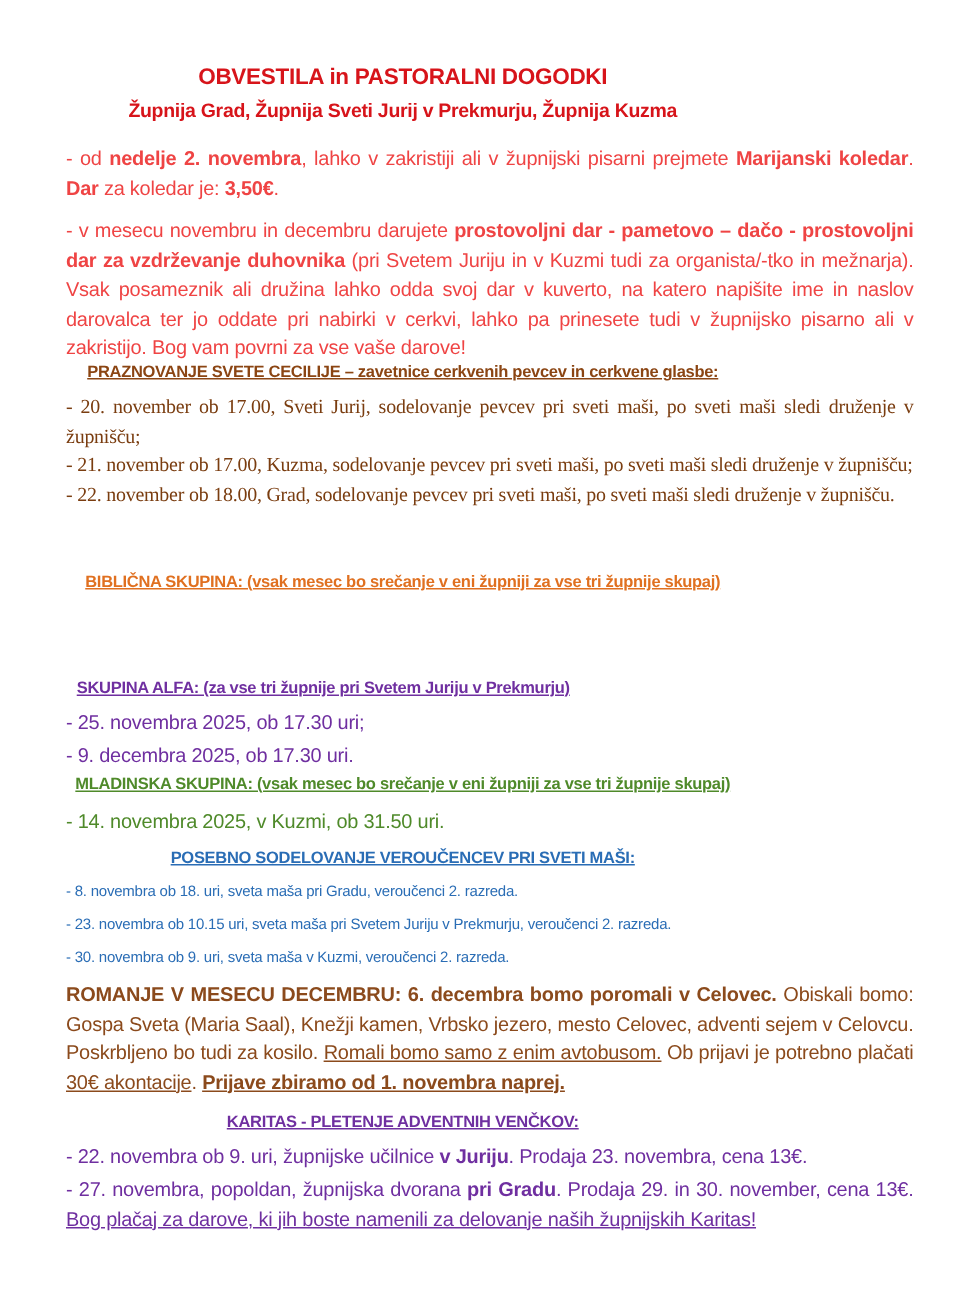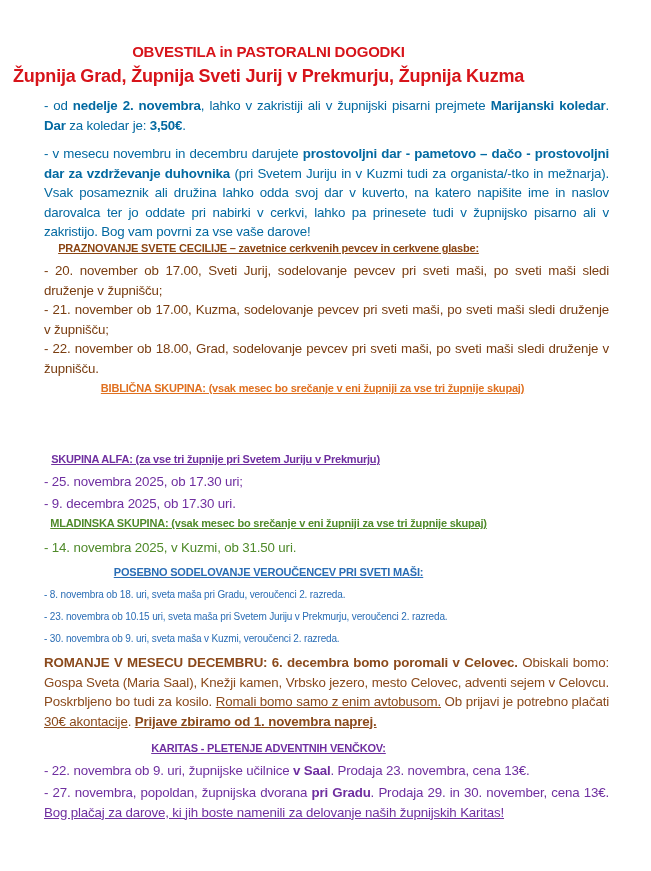--- a/index.html
+++ b/index.html
@@ -6,38 +6,38 @@
     body {
       width: 651px; height: 871px; overflow: hidden; position: relative;
       font-family: "Liberation Sans", "DejaVu Sans", sans-serif;
     }
     .page { position: absolute; left: 0; top: 0; width: 651px; height: 871px; }
     .title {
       position: absolute; left: 0; width: 537px; text-align: center;
       color: #d7141a; font-weight: bold; font-size: 15px; letter-spacing: -0.2px;
     }
     .t1 { top: 43px; }
-    .t2 { top: 66px; font-size: 18px; }
+    .t2 { top: 66px; font-size: 13px; }
     .para {
       position: absolute; left: 44px; width: 565px;
-      font-size: 13.3px; line-height: 19.5px; color: #0369a1;
+      font-size: 13.3px; line-height: 19.5px; color: #ef4444;
       text-align: justify; letter-spacing: -0.15px;
     }
     .para b { font-weight: bold; }
     .head {
       position: absolute; left: 0; width: 537px; text-align: center;
       font-size: 11px; font-weight: bold; text-decoration: underline;
       letter-spacing: -0.2px;
     }
     .list { position: absolute; left: 44px; width: 565px; font-size: 13.3px; letter-spacing: -0.15px; }
     .list .item { line-height: 19.5px; text-align: justify; }
     .list.sp .item { margin-bottom: 2.5px; }
     .brown { color: #8b4513; }
     .brown2 { color: #7a3d10; }
-    .orange { color: #e07020; margin-left: 44px; }
+    .orange { color: #e07020; }
     .purple { color: #6f2fa0; }
     .green { color: #4f8a2a; }
     .blue { color: #2a6db5; }
     .darkbrown { color: #8b4a1c; }
     .u { text-decoration: underline; }
   </style>
 </head>
 <body>
 
 <div class="page">
@@ -47,21 +47,21 @@
 
   <div class="para" style="top:96px;">
     <span>- od </span><b>nedelje 2. novembra</b><span>, lahko v zakristiji ali v župnijski pisarni prejmete </span><b>Marijanski koledar</b><span>. </span><b>Dar</b><span> za koledar je: </span><b>3,50€</b><span>.</span>
   </div>
 
   <div class="para" style="top:144px;">
     <span>- v mesecu novembru in decembru darujete </span><b>prostovoljni dar - pametovo – dačo - prostovoljni dar za vzdrževanje duhovnika</b><span> (pri Svetem Juriju in v Kuzmi tudi za organista/-tko in mežnarja). Vsak posameznik ali družina lahko odda svoj dar v kuverto, na katero napišite ime in naslov darovalca ter jo oddate pri nabirki v cerkvi, lahko pa prinesete tudi v župnijsko pisarno ali v zakristijo. Bog vam povrni za vse vaše darove!</span>
   </div>
 
   <div class="head brown" style="top:242px;">PRAZNOVANJE SVETE CECILIJE – zavetnice cerkvenih pevcev in cerkvene glasbe:</div>
-  <div class="list brown2" style="top:261px;">
+  <div class="list brown2" style="top:261px;font-family:Liberation Serif, serif;">
     <div class="item">- 20. november ob 17.00, Sveti Jurij, sodelovanje pevcev pri sveti maši, po sveti maši sledi druženje v župnišču;</div>
     <div class="item">- 21. november ob 17.00, Kuzma, sodelovanje pevcev pri sveti maši, po sveti maši sledi druženje v župnišču;</div>
     <div class="item">- 22. november ob 18.00, Grad, sodelovanje pevcev pri sveti maši, po sveti maši sledi druženje v župnišču.</div>
   </div>
 
   <div class="head orange" style="top:382px;">BIBLIČNA SKUPINA: (vsak mesec bo srečanje v eni župniji za vse tri župnije skupaj)</div>
 
   <div class="head purple" style="top:453px; left:-53px;">SKUPINA ALFA: (za vse tri župnije pri Svetem Juriju v Prekmurju)</div>
   <div class="list sp purple" style="top:472px;">
     <div class="item">- 25. novembra 2025, ob 17.30 uri;</div>
@@ -80,20 +80,20 @@
     <div class="item">- 30. novembra ob 9. uri, sveta maša v Kuzmi, veroučenci 2. razreda.</div>
   </div>
 
   <div class="para darkbrown" style="top:653px; color:#8b4a1c;">
     <b>ROMANJE V MESECU DECEMBRU: 6. decembra bomo poromali v Celovec.</b><span> Obiskali bomo: Gospa Sveta (Maria Saal), Knežji kamen, Vrbsko jezero, mesto Celovec, adventi sejem v Celovcu. Poskrbljeno bo tudi za kosilo. </span><span class="u">Romali bomo samo z enim avtobusom.</span><span>  Ob prijavi je potrebno plačati </span><span class="u">30€ akontacije</span><span>. </span><b class="u">Prijave zbiramo od 1. novembra naprej.</b>
   </div>
 
   <div class="head purple" style="top:742px;">KARITAS - PLETENJE ADVENTNIH VENČKOV:</div>
   <div class="list sp purple" style="top:761px;">
     <div class="item">
-      <span>- 22. novembra ob 9. uri, župnijske učilnice </span><b>v Saal</b><span>. Prodaja 23. novembra, cena 13€.</span>
+      <span>- 22. novembra ob 9. uri, župnijske učilnice </span><b>v Juriju</b><span>. Prodaja 23. novembra, cena 13€.</span>
     </div>
     <div class="item">
       <span>- 27. novembra, popoldan, župnijska dvorana </span><b>pri Gradu</b><span>. Prodaja 29. in 30. november, cena 13€. </span><span class="u">Bog plačaj za darove, ki jih boste namenili za delovanje naših župnijskih Karitas!</span>
     </div>
   </div>
 
 </div>
 
 </body></html>

